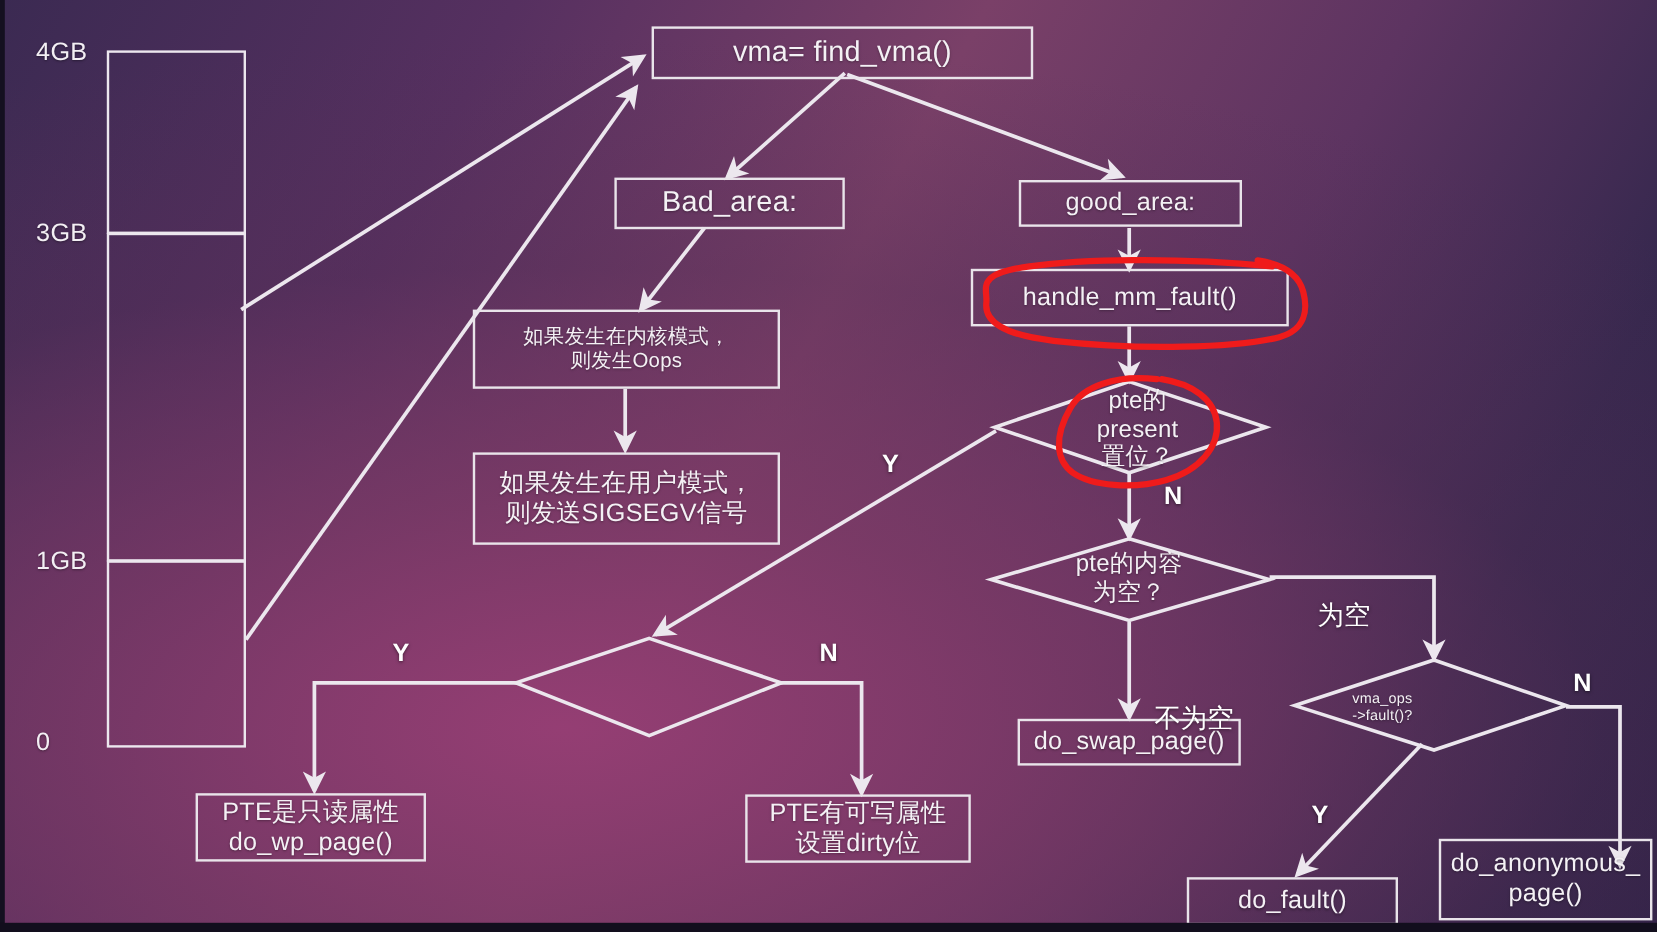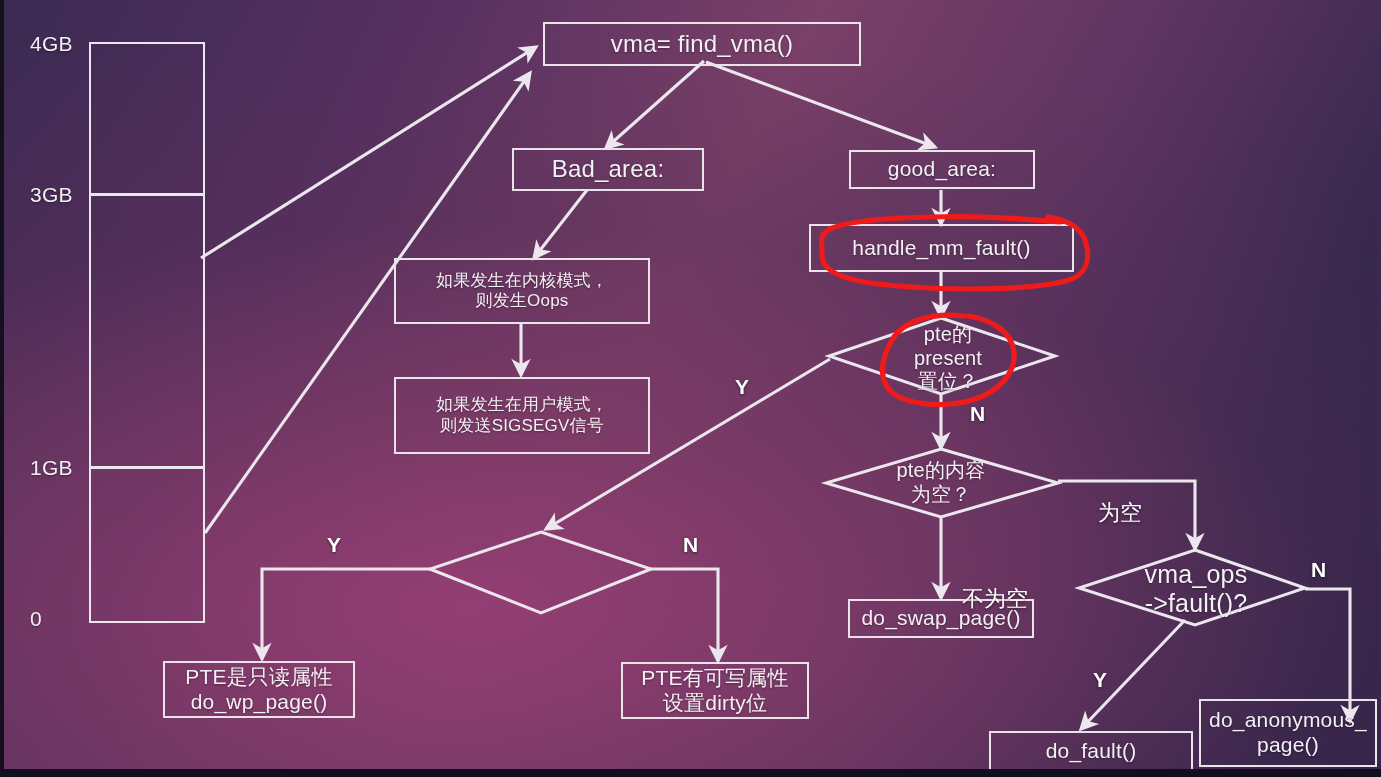--- a/index.html
+++ b/index.html
@@ -143,21 +143,21 @@
 
   <div class="node" style="left:849px;top:150px;width:186px;height:39px;font-size:21px;">
     <span>good_area:</span>
   </div>
 
   <div class="node" style="left:394px;top:258px;width:256px;height:66px;font-size:17px;">
     <span>如果发生在内核模式，
 则发生Oops</span>
   </div>
 
-  <div class="node" style="left:394px;top:377px;width:256px;height:77px;font-size:17px;">
+  <div class="node" style="left:394px;top:377px;width:256px;height:77px;font-size:21px;">
     <span>如果发生在用户模式，
 则发送SIGSEGV信号</span>
   </div>
 
   <div class="node" style="left:809px;top:224px;width:265px;height:48px;font-size:21px;">
     <span>handle_mm_fault()</span>
   </div>
 
   <div class="node" style="left:888px;top:312px;width:120px;height:82px;font-size:20px;border:none;align-items:flex-end;">
     <span>pte的
@@ -167,26 +167,26 @@
 
   <div class="node" style="left:866px;top:455px;width:150px;height:56px;font-size:20px;border:none;">
     <span>pte的内容
 为空？</span>
   </div>
 
   <div class="node" style="left:848px;top:599px;width:186px;height:39px;font-size:21px;">
     <span>do_swap_page()</span>
   </div>
 
-  <div class="node" style="left:1120px;top:561px;width:152px;height:56px;font-size:25px;border:none;">
+  <div class="node" style="left:1076px;top:561px;width:152px;height:56px;font-size:12px;border:none;">
     <span>vma_ops
 -&gt;fault()?</span>
   </div>
 
-  <div class="node" style="left:989px;top:731px;width:204px;height:40px;font-size:21px;">
+  <div class="node" style="left:989px;top:731px;width:176px;height:40px;font-size:21px;">
     <span>do_fault()</span>
   </div>
 
   <div class="node" style="left:1199px;top:699px;width:178px;height:68px;font-size:21px;">
     <span>do_anonymous_
 page()</span>
   </div>
 
 
   <div class="node" style="left:163px;top:661px;width:192px;height:57px;font-size:21px;">

